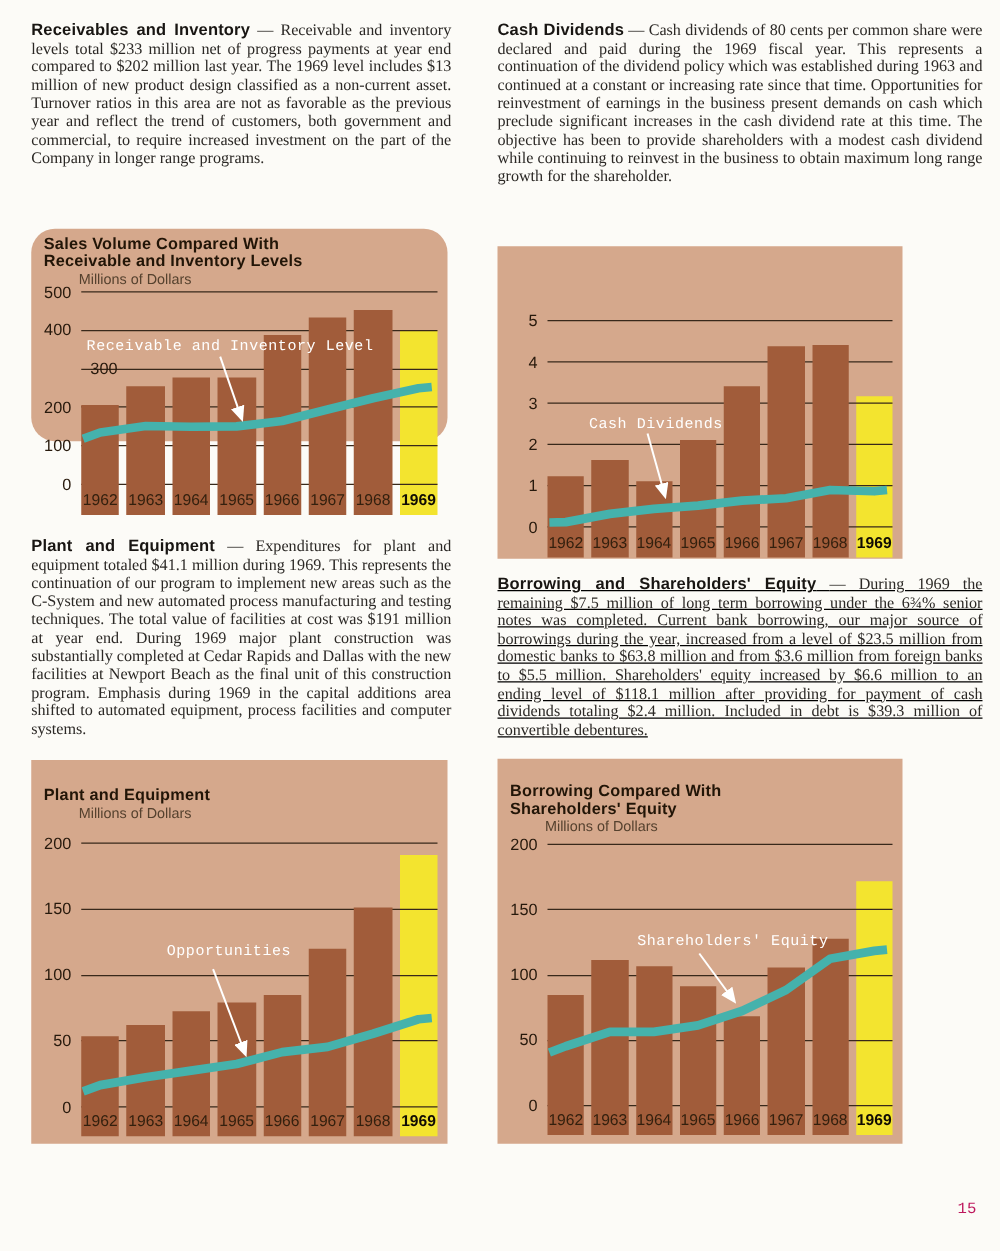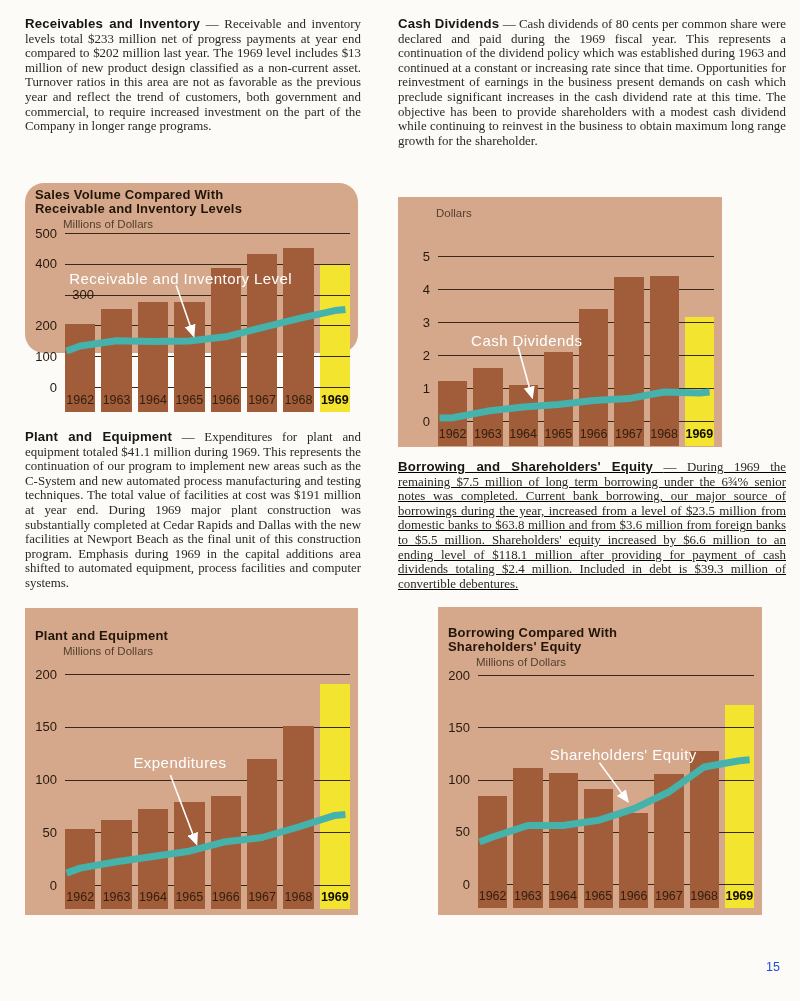--- a/index.html
+++ b/index.html
@@ -21,24 +21,24 @@
          color:#27190c;text-align:right;z-index:2;}
   .bars{position:absolute;top:0;bottom:0;display:flex;text-decoration:underline;}
   .bar-col{position:relative;flex:1 1 0;height:100%;}
   .bar{position:absolute;left:0;right:0;bottom:0;}
   .bar.brown{z-index:3;}
   .bar.hl{z-index:1;}
   .year{position:absolute;bottom:5px;left:0;right:0;text-align:center;z-index:6;
         font-family:"Liberation Sans",sans-serif;font-size:12.5px;color:#33200e;}
   .year.hl{font-weight:bold;color:#100c04;}
   .line-svg{position:absolute;top:0;z-index:4;pointer-events:none;}
-  .annot{position:absolute;z-index:5;font-family:Liberation Sans, sans-serif;font-size:15px;
+  .annot{position:absolute;z-index:5;font-family:Liberation Mono, monospace;font-size:12px;
          color:#ffffff;letter-spacing:.45px;white-space:nowrap;}
-  .page-number{position:absolute;left:766px;top:960px;font-family:Liberation Sans, sans-serif;
-               font-size:12.5px;color:#1d4ed8;z-index:1;}
+  .page-number{position:absolute;left:766px;top:960px;font-family:Liberation Mono, monospace;
+               font-size:12.5px;color:#be185d;z-index:1;}
 </style>
 </head>
 <body>
 
 <div class="page">
 
   <section class="article" style="left:25px;top:17px;width:336px;">
     <p><span class="headline">Receivables and Inventory</span> <span>— Receivable and inventory levels total $233 million net of progress payments at year end compared to $202 million last year. The 1969 level includes $13 million of new product design classified as a non-current asset. Turnover ratios in this area are not as favorable as the previous year and reflect the trend of customers, both government and commercial, to require increased investment on the part of the Company in longer range programs.</span></p>
   </section>
 
@@ -107,21 +107,20 @@
           </defs>
           <polyline points="1.5,118.0 15.2,113.0 51.6,107.8 87.9,108.4 124.3,108.1 160.7,103.8 197.1,94.6 233.4,85.6 269.8,77.6 280.4,76.6" fill="none" stroke="#45b2ac" stroke-width="7" stroke-linejoin="round"></polyline>
           <line x1="111.15" y1="52.36000000000001" x2="128.25" y2="101.64" stroke="#ffffff" stroke-width="1.6" marker-end="url(#ah0)"></line>
         </svg>
         <div class="annot" style="left: 44.275px; top: 36.96px; color: rgb(255, 255, 255);">Receivable and Inventory Level</div>
       </div>
     </section>
 
   <section class="chart-panel" style="left: 398px; top: 197px; width: 324px; height: 250px; background: rgb(213, 168, 140);">
       <div class="chart-head" style="padding-top: 8px;">
-        <div class="chart-unit">Dollars</div>
       </div>
       <div class="chart-plot" style="top: 59px; height: 190px;">
         <div class="gridline" style="left: 40px; right: 8px; top: 0px; background: rgb(56, 40, 26);"></div>
         <div class="ytick" style="left: 0px; width: 32px; top: -7.5px;">5</div>
         <div class="gridline" style="left: 40px; right: 8px; top: 33px; background: rgb(56, 40, 26);"></div>
         <div class="ytick" style="left: 0px; width: 32px; top: 25.5px;">4</div>
         <div class="gridline" style="left: 40px; right: 8px; top: 66px; background: rgb(56, 40, 26);"></div>
         <div class="ytick" style="left: 0px; width: 32px; top: 58.5px;">3</div>
         <div class="gridline" style="left: 40px; right: 8px; top: 99px; background: rgb(56, 40, 26);"></div>
         <div class="ytick" style="left: 0px; width: 32px; top: 91.5px;">2</div>
@@ -236,25 +235,25 @@
         </div>
         <svg class="line-svg" width="285" height="235" viewBox="0 0 285 235" style="left: 40px;">
           <defs>
             <marker id="ah2" markerWidth="8" markerHeight="7" refX="6" refY="3.5" orient="auto">
               <path d="M0,0 L8,3.5 L0,7 Z" fill="#ffffff"></path>
             </marker>
           </defs>
           <polyline points="1.5,199.1 15.2,194.1 51.6,187.8 87.9,182.5 124.3,177.2 160.7,167.7 197.1,163.5 233.4,153.0 269.8,141.4 280.4,140.4" fill="none" stroke="#45b2ac" stroke-width="7" stroke-linejoin="round"></polyline>
           <line x1="105.45" y1="101.28" x2="131.1" y2="168.8" stroke="#ffffff" stroke-width="1.6" marker-end="url(#ah2)"></line>
         </svg>
-        <div class="annot" style="left: 108.4px; top: 80.18px; color: rgb(255, 255, 255);">Expenditures</div>
+        <div class="annot" style="left: 108.4px; top: 80.18px; color: rgb(255, 255, 255);">Opportunities</div>
       </div>
     </section>
 
-  <section class="chart-panel" style="left: 398px; top: 607px; width: 324px; height: 308px; background: rgb(213, 168, 140); margin-left: 40px;">
+  <section class="chart-panel" style="left: 398px; top: 607px; width: 324px; height: 308px; background: rgb(213, 168, 140);">
       <div class="chart-head" style="padding-top: 19px;">
         <div class="chart-title">Borrowing Compared With</div>
         <div class="chart-title">Shareholders' Equity</div>
         <div class="chart-unit">Millions of Dollars</div>
       </div>
       <div class="chart-plot" style="top: 68px; height: 233px;">
         <div class="gridline" style="left: 40px; right: 8px; top: 0px; background: rgb(56, 40, 26);"></div>
         <div class="ytick" style="left: 0px; width: 32px; top: -7.5px;">200</div>
         <div class="gridline" style="left: 40px; right: 8px; top: 52.25px; background: rgb(56, 40, 26);"></div>
         <div class="ytick" style="left: 0px; width: 32px; top: 44.75px;">150</div>

